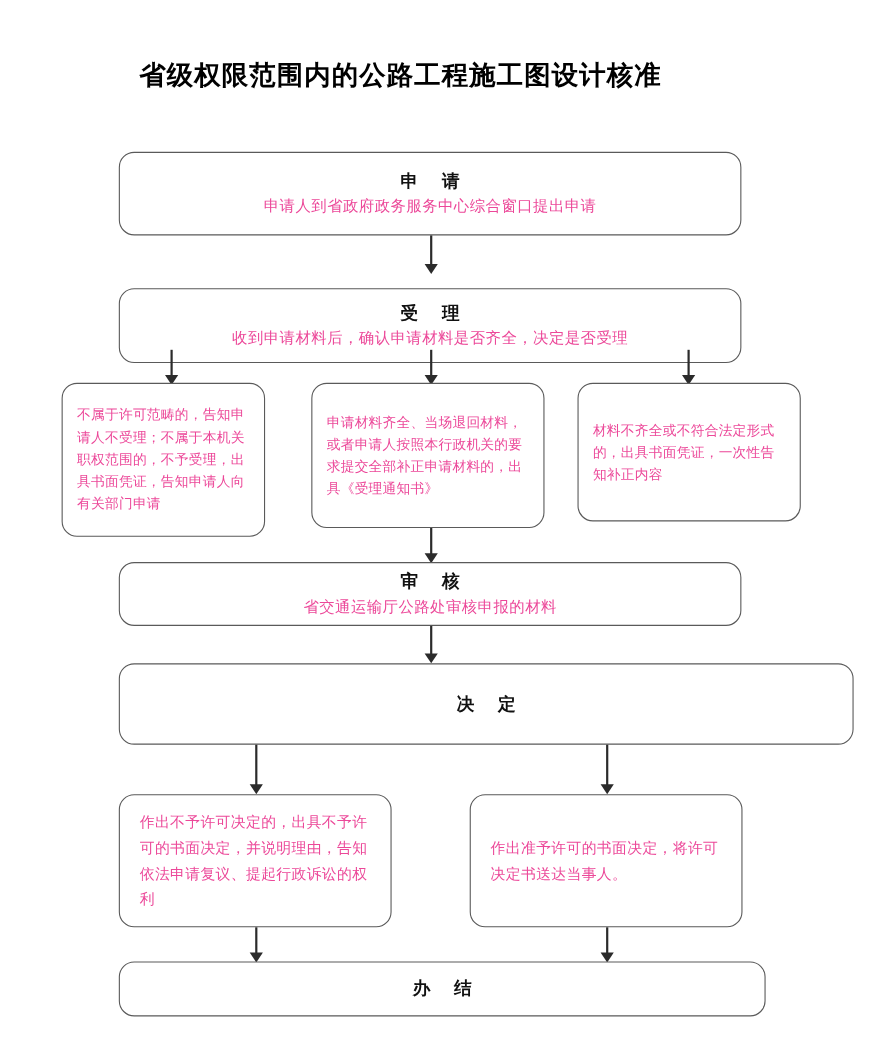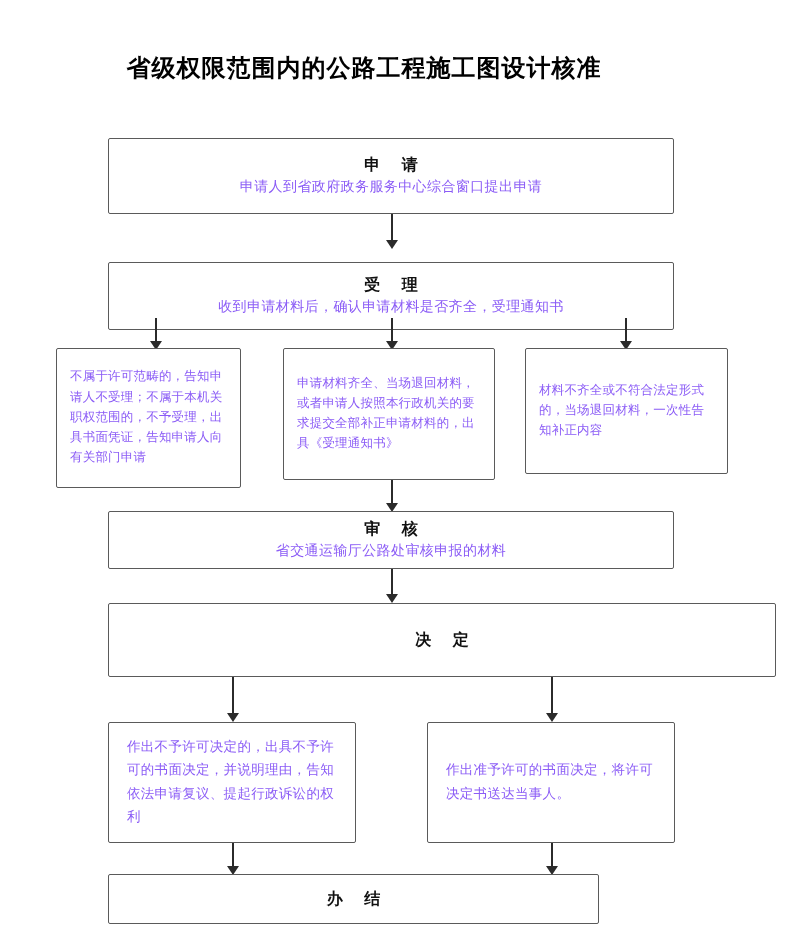--- a/index.html
+++ b/index.html
@@ -30,43 +30,43 @@
     font-family: "DejaVu Sans", sans-serif;
     font-size: 24px;
     font-weight: bold;
     letter-spacing: 1px;
     color: #000000;
   }
   .node {
     position: absolute;
     box-sizing: border-box;
     border: 1.4px solid #5a5a5a;
-    border-radius: 2px;
+    border-radius: 14px;
     background: #ffffff;
     display: flex;
     flex-direction: column;
     align-items: center;
     justify-content: center;
     text-align: center;
   }
   .node .node-heading {
     font-family: "DejaVu Sans", sans-serif;
     font-weight: bold;
     font-size: 16px;
     letter-spacing: 8px;
     text-indent: 8px;
     color: #111111;
     line-height: 1.5;
     margin-bottom: 2px;
   }
   .node .node-body {
-    font-family: Liberation Mono, monospace;
+    font-family: Liberation Sans, sans-serif;
     font-size: 14px;
     line-height: 1.55;
-    color: #8b5cf6;
+    color: #ec4899;
     padding: 0 14px;
     letter-spacing: 0.4px;
   }
   .node.branch .node-body {
     font-size: 12.5px;
     line-height: 1.62;
     padding: 0 13px;
     text-align: left;
     letter-spacing: 0.2px;
   }
@@ -105,42 +105,42 @@
   <div class="node terminal" style="left:108px; top:138px; width:566px; height:76px;">
     <div class="node-heading">申  请</div>
     <div class="node-body">申请人到省政府政务服务中心综合窗口提出申请</div>
   </div>
 
   <div class="conn" style="left:391px; top:214px; height:30px;"></div>
   <div class="arrowhead" style="left:386px; top:240px;"></div>
 
   <div class="node terminal" style="left:108px; top:250px; width:566px; height:68px;margin-top:12px;">
     <div class="node-heading">受  理</div>
-    <div class="node-body">收到申请材料后，确认申请材料是否齐全，受理通知书</div>
+    <div class="node-body">收到申请材料后，确认申请材料是否齐全，决定是否受理</div>
   </div>
 
   <div class="conn" style="left:155px; top:318px; height:27px;"></div>
   <div class="arrowhead" style="left:150px; top:341px;"></div>
 
   <div class="conn" style="left:391px; top:318px; height:27px;"></div>
   <div class="arrowhead" style="left:386px; top:341px;"></div>
 
   <div class="conn" style="left:625px; top:318px; height:27px;"></div>
   <div class="arrowhead" style="left:620px; top:341px;"></div>
 
   <div class="node branch" style="left:56px; top:348px; width:185px; height:140px;">
     <div class="node-body">不属于许可范畴的，告知申请人不受理；不属于本机关职权范围的，不予受理，出具书面凭证，告知申请人向有关部门申请</div>
   </div>
 
   <div class="node branch" style="left:283px; top:348px; width:212px; height:132px;">
     <div class="node-body">申请材料齐全、当场退回材料，或者申请人按照本行政机关的要求提交全部补正申请材料的，出具《受理通知书》</div>
   </div>
 
   <div class="node branch" style="left:525px; top:348px; width:203px; height:126px;">
-    <div class="node-body">材料不齐全或不符合法定形式的，当场退回材料，一次性告知补正内容</div>
+    <div class="node-body">材料不齐全或不符合法定形式的，出具书面凭证，一次性告知补正内容</div>
   </div>
 
   <div class="conn" style="left:391px; top:480px; height:27px;"></div>
   <div class="arrowhead" style="left:386px; top:503px;"></div>
 
   <div class="node terminal" style="left:108px; top:511px; width:566px; height:58px;">
     <div class="node-heading">审  核</div>
     <div class="node-body">省交通运输厅公路处审核申报的材料</div>
   </div>
 
@@ -164,17 +164,17 @@
   <div class="node outcome" style="left:108px; top:722px; width:248px; height:121px;">
     <div class="node-body">作出不予许可决定的，出具不予许可的书面决定，并说明理由，告知依法申请复议、提起行政诉讼的权利</div>
   </div>
 
   <div class="conn" style="left:232px; top:843px; height:27px;"></div>
   <div class="arrowhead" style="left:227px; top:866px;"></div>
 
   <div class="conn" style="left:551px; top:843px; height:27px;"></div>
   <div class="arrowhead" style="left:546px; top:866px;"></div>
 
-  <div class="node terminal" style="left:108px; top:874px; width:491px; height:50px;">
+  <div class="node terminal" style="left:108px; top:874px; width:588px; height:50px;">
     <div class="node-heading">办  结</div>
   </div>
 
 </div>
 
 </body></html>

